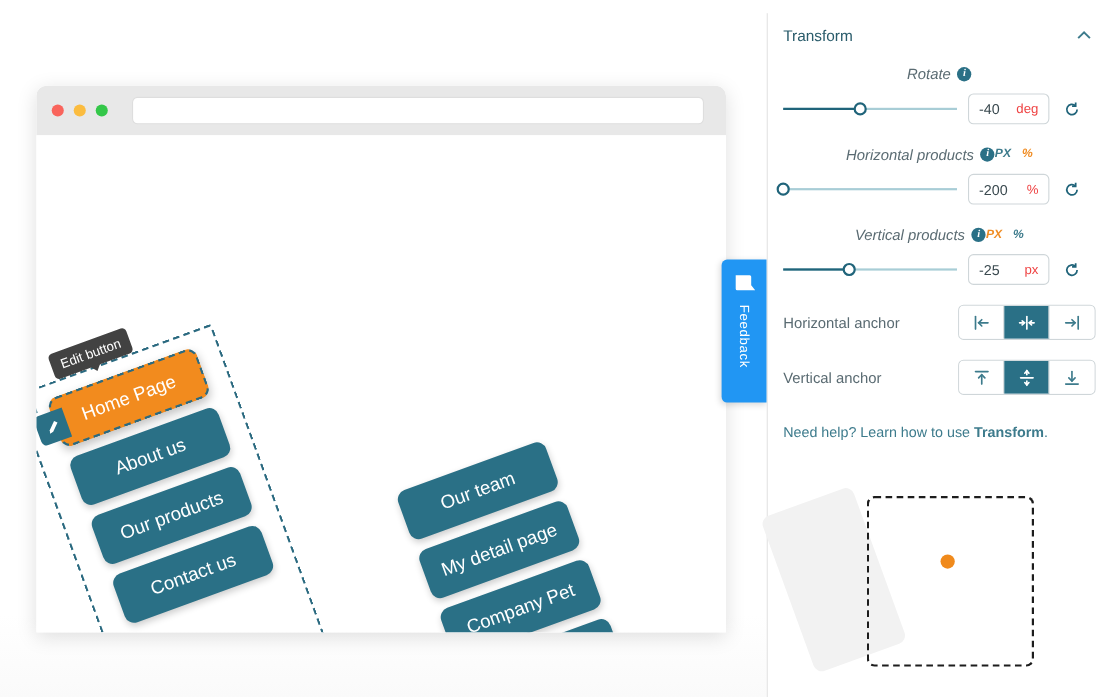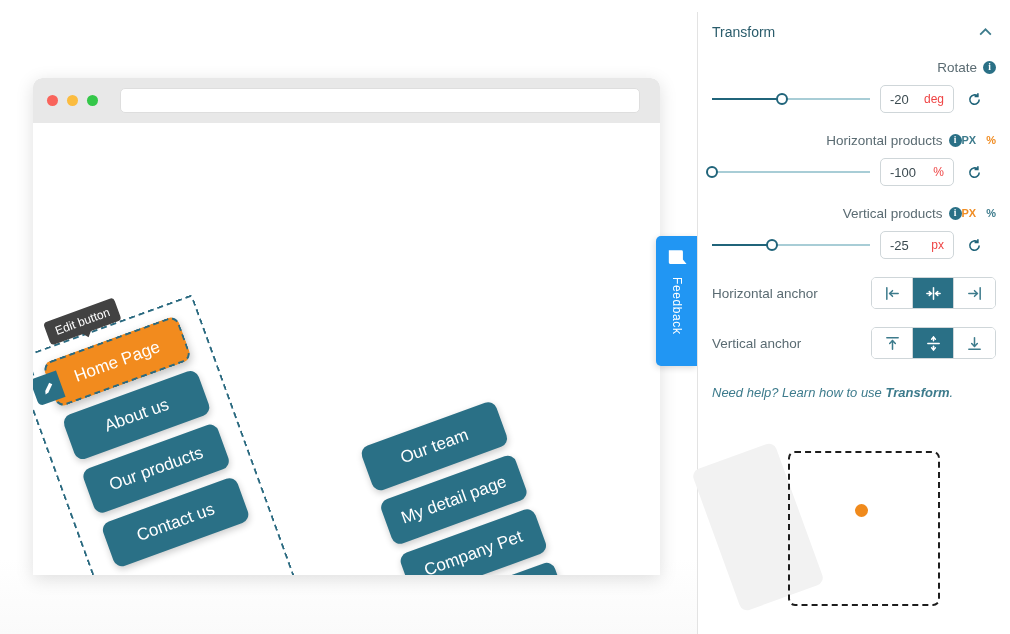--- a/index.html
+++ b/index.html
@@ -156,22 +156,22 @@
   .panel-header {
     display: flex; align-items: center; justify-content: space-between;
     padding: 12px 14px 0 14px;
   }
   .panel-title { font-size: 14px; color: #2a5c6b; }
   .chevron { cursor: pointer; padding: 4px; display:flex; }
   .chevron svg { width: 13px; height: 8px; stroke: #3d7b8c; fill: none; stroke-width: 2; }
 
   .ctl { padding: 0 14px; }
   .ctl-label-row {
-    display: flex; align-items: center; justify-content: flex-end;
-    height: 22px; margin-top: 16px;
+    display: flex; align-items: center; justify-content: center;
+    height: 22px; margin-top: 16px; font-style: italic;
   }
   .ctl-label { font-size: 13.5px; color: #5a6b72; display: flex; align-items: center; gap: 6px; }
   .info-icon {
     width: 13px; height: 13px; border-radius: 50%;
     background: #2a7086; color: #fff;
     font-size: 9.5px; font-weight: bold;
     display: inline-flex; align-items: center; justify-content: center;
     font-family: "Liberation Serif", serif;
     cursor: pointer;
   }
@@ -230,21 +230,20 @@
   }
   .seg-btn:last-child { border-right: none; }
   .seg-btn.active { background: #2a7086; }
   .seg-btn svg { width: 17px; height: 17px; stroke: #3d7b8c; fill: none; stroke-width: 1.6; stroke-linecap: round; }
   .seg-btn.active svg { stroke: #ffffff; }
 
   .help-text {
     margin: 26px 14px 0 14px;
     font-size: 13px; color: #3d7b8c;
     cursor: pointer;
-    font-style: italic;
   }
   .help-text b { font-weight: bold; }
 
   
   .preview {
     position: relative;
     margin: 30px 14px 0 14px;
     height: 200px;
   }
   .preview-ghost {
@@ -361,21 +360,21 @@
           <span class="info-icon">i</span>
         </span>
       </div>
       <div class="slider-row">
         <div class="slider">
           <div class="track"></div>
           <div class="track-fill" id="fill-0" style="width: 44%;"></div>
           <div class="thumb" id="thumb-0" style="left: 44%;"></div>
         </div>
         <div class="num-input">
-          <span class="num-val">-20</span>
+          <span class="num-val">-40</span>
           <span class="num-unit">deg</span>
         </div>
         <span class="reset-btn">
           <svg viewBox="0 0 16 16">
             <path d="M13 8a5 5 0 1 1-1.6-3.6"></path>
               <polyline points="11.6,1.3 11.6,4.8 8.1,4.8"></polyline>
           </svg>
         </span>
       </div>
     </div>
@@ -391,21 +390,21 @@
           <span class="unit-on">%</span>
         </span>
       </div>
       <div class="slider-row">
         <div class="slider">
           <div class="track"></div>
           <div class="track-fill" id="fill-1" style="width: 0%;"></div>
           <div class="thumb" id="thumb-1" style="left: 0%;"></div>
         </div>
         <div class="num-input">
-          <span class="num-val">-100</span>
+          <span class="num-val">-200</span>
           <span class="num-unit">%</span>
         </div>
         <span class="reset-btn">
           <svg viewBox="0 0 16 16">
             <path d="M13 8a5 5 0 1 1-1.6-3.6"></path>
               <polyline points="11.6,1.3 11.6,4.8 8.1,4.8"></polyline>
           </svg>
         </span>
       </div>
     </div>

